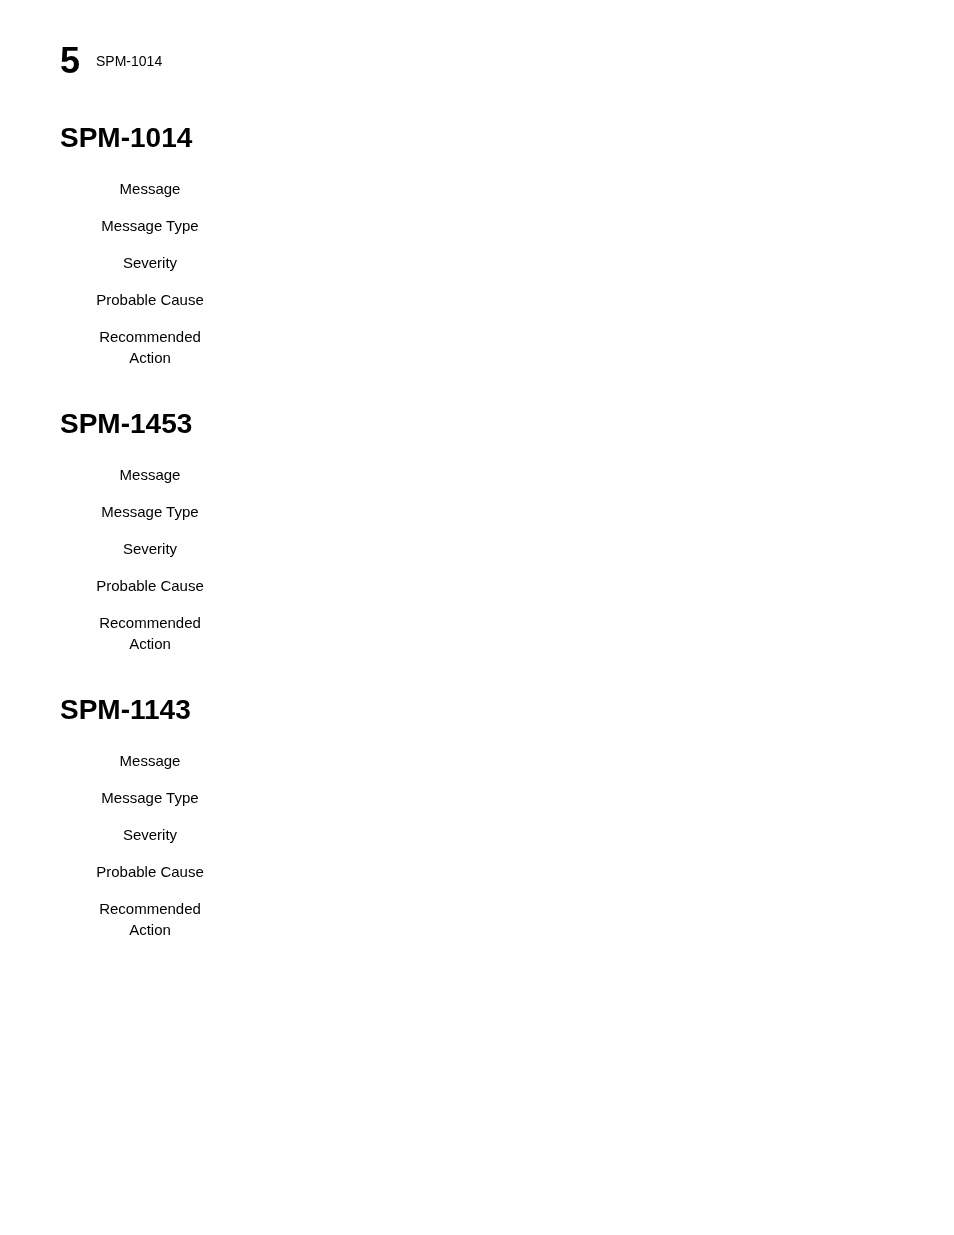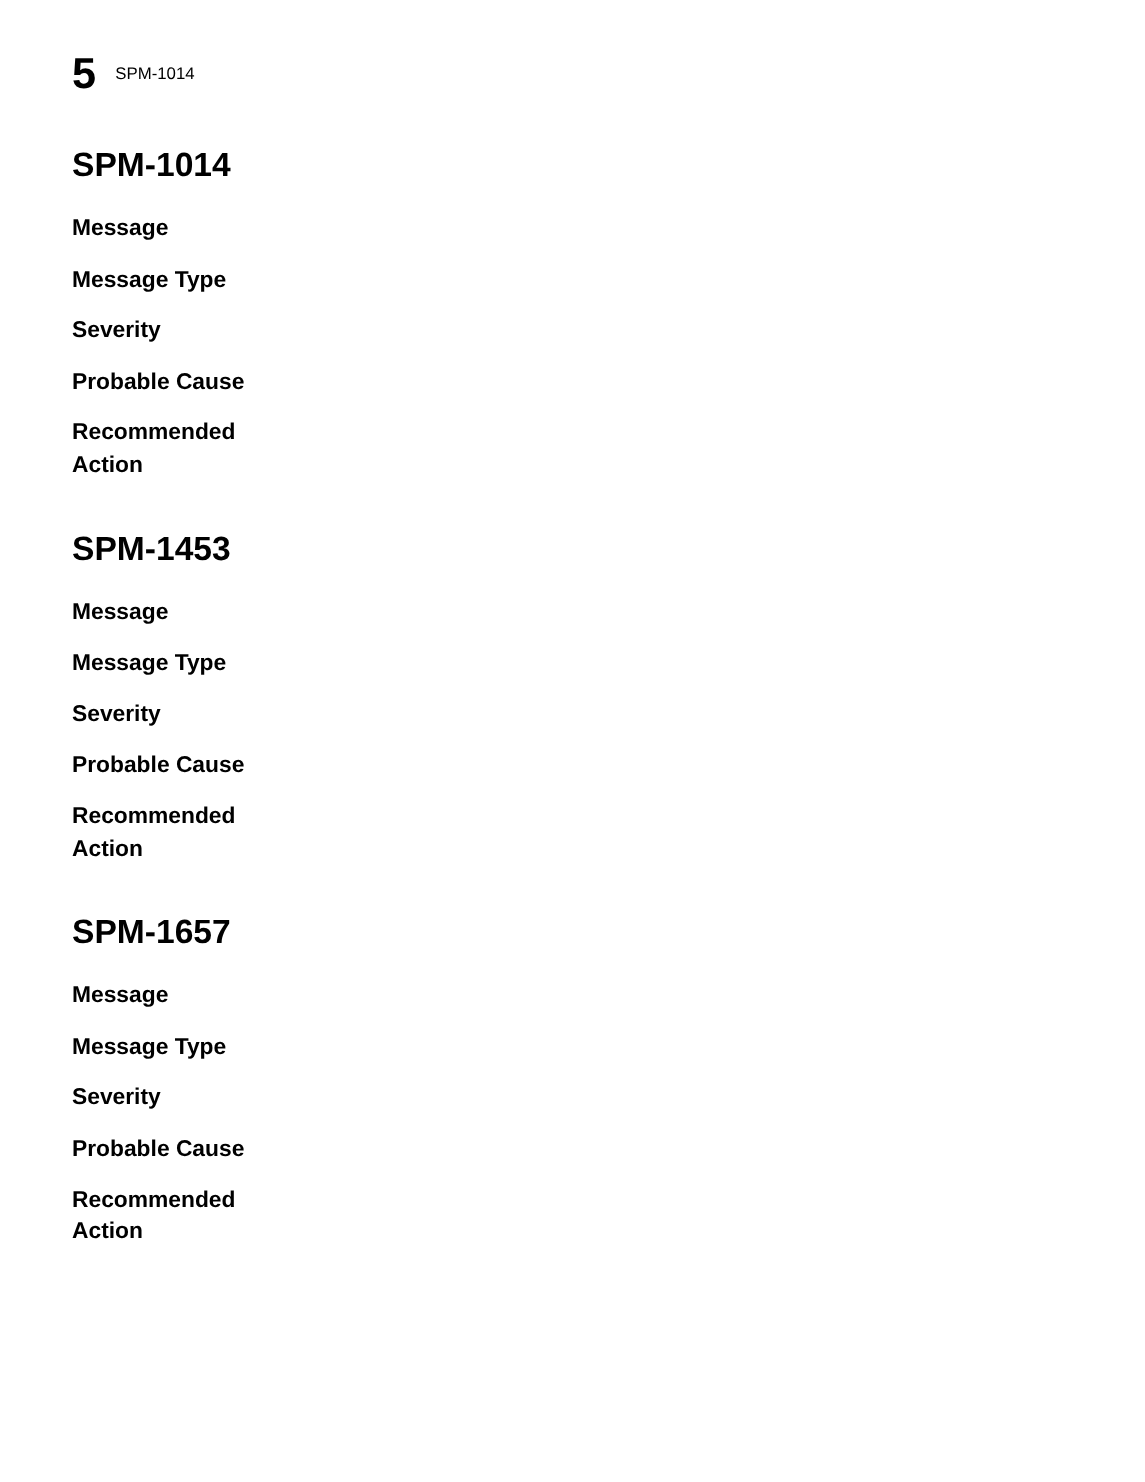--- a/index.html
+++ b/index.html
@@ -46,23 +46,23 @@
 
     .field-row {
       display: flex;
       margin-bottom: 16px;
       align-items: flex-start;
     }
 
     .field-label {
       width: 200px;
       min-width: 200px;
-      text-align: left;
-      font-weight: bold;
-      font-size: 19px;
+      text-align: center;
+      font-weight: normal;
+      font-size: 15px;
       padding-right: 20px;
       line-height: 1.4;
     }
 
     .field-value {
       flex: 1;
       font-size: 13px;
       line-height: 1.4;
     }
   </style>
@@ -115,21 +115,21 @@
       <div class="field-row">
         <div class="field-label">Probable Cause</div>
         <div class="field-value"></div>
       </div>
       <div class="field-row">
         <div class="field-label">Recommended<br>Action</div>
         <div class="field-value"></div>
       </div>
     </div>
     <div class="section">
-      <div class="section-title">SPM-1657</div>
+      <div class="section-title">SPM-1143</div>
       <div class="field-row">
         <div class="field-label">Message</div>
         <div class="field-value"></div>
       </div>
       <div class="field-row">
         <div class="field-label">Message Type</div>
         <div class="field-value"></div>
       </div>
       <div class="field-row">
         <div class="field-label">Severity</div>

